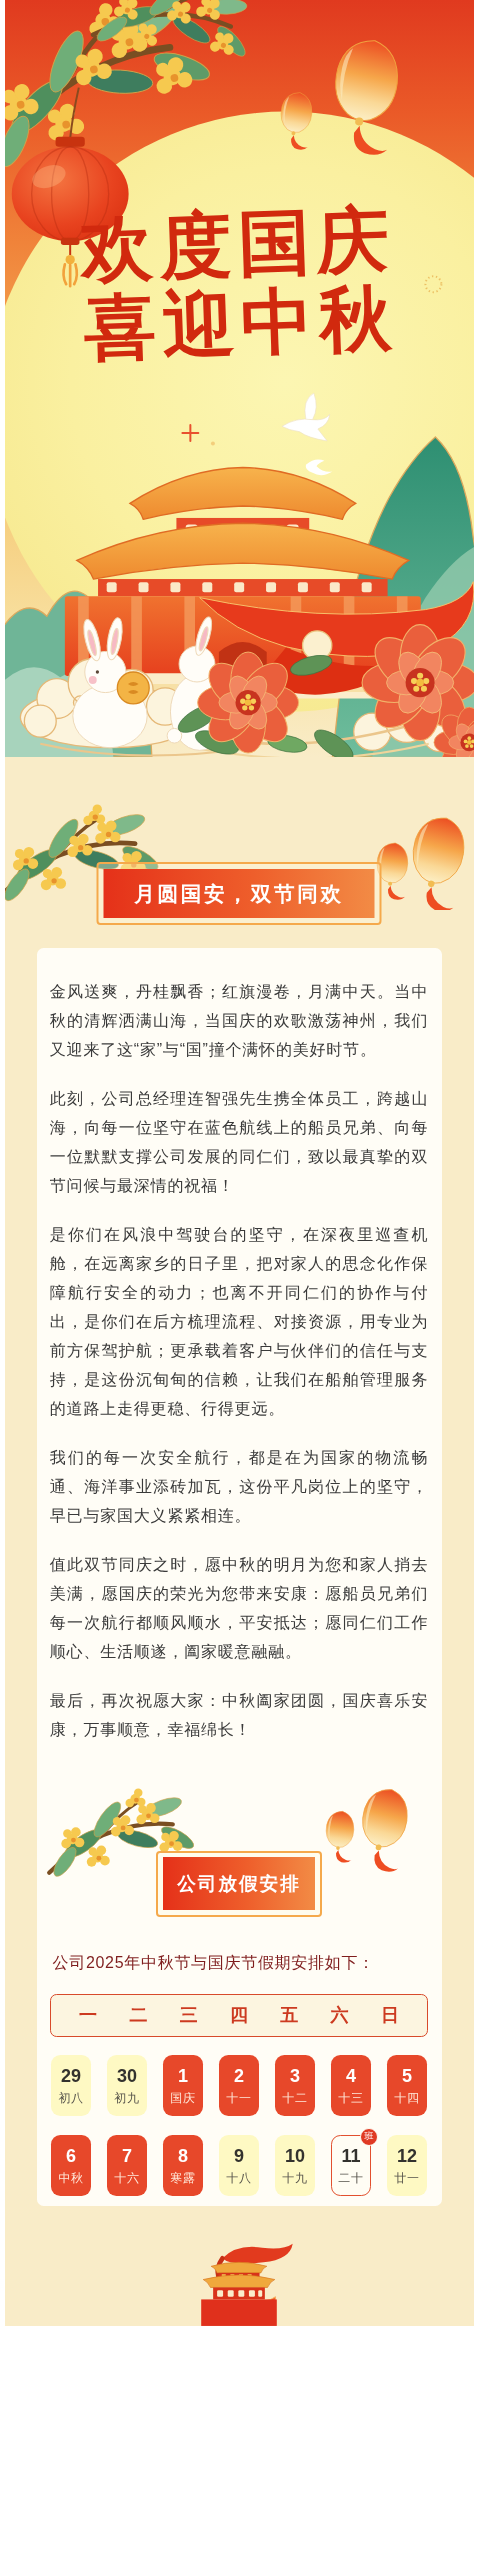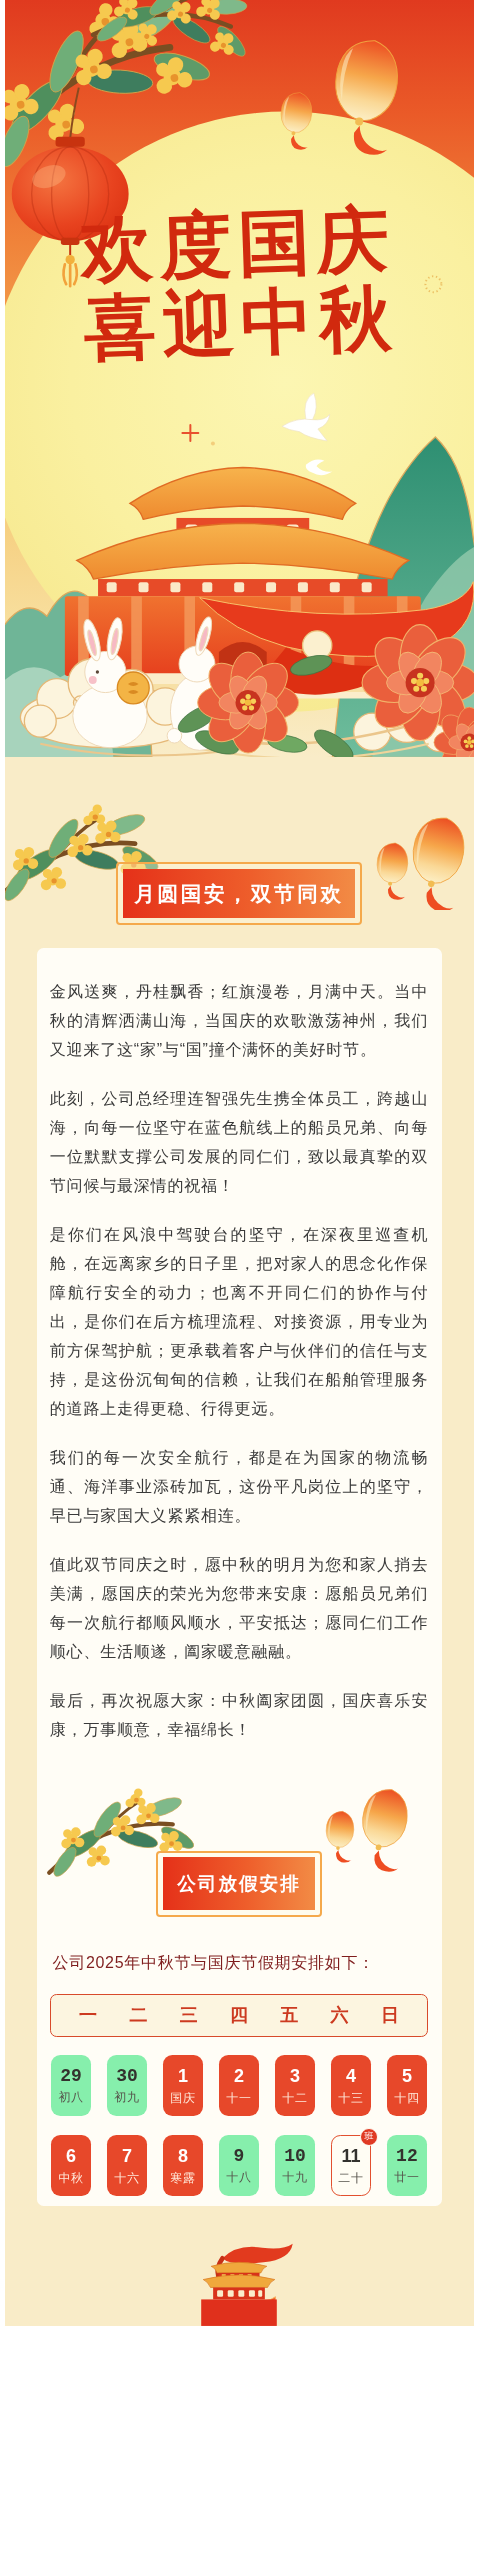--- a/index.html
+++ b/index.html
@@ -19,21 +19,21 @@
   
   .decor1{position:relative;height:191px;}
   .decor1 .sprig-a{position:absolute;left:-8px;top:28px;}
   .decor1 .lant-a{position:absolute;right:-2.7px;top:53px;}
 
   .badge-btn{box-sizing:border-box;border:2px solid #F5A94B;padding:4.6px;border-radius:4px;
     background:rgba(255,248,224,.35);cursor:pointer;}
   .badge-btn .fill{width:100%;height:100%;display:flex;align-items:center;justify-content:center;
     background:linear-gradient(90deg,#E53119 0%,#EE5E2B 55%,#F28B45 100%);
     color:#ffffff;font-weight:bold;}
-  .btn1{position:absolute;left:50%;transform:translateX(-50%);top:105px;width:246px;height:63px;}
+  .btn1{position:absolute;left:50%;transform:translateX(-50%);top:105px;width:285px;height:63px;}
   .btn1 .fill{font-size:20.6px;letter-spacing:2.7px;}
   .btn2{width:166px;height:66px;margin:4px auto 0;position:relative;z-index:2;}
   .btn2 .fill{font-size:18.6px;letter-spacing:2px;}
 
   
   .card{background:#FFFDF6;border-radius:6.6px;margin:0 32px;padding:29px 13.3px 10.6px;
     position:relative;}
   .letter p{font-size:16px;line-height:29px;color:#3A3A3A;text-align:justify;
     letter-spacing:0.8px;margin:0 0 20px;}
   .letter p:last-child{margin-bottom:0;}
@@ -47,21 +47,21 @@
   .weekrow{margin-top:20px;border:1.3px solid #D84A2B;border-radius:6.6px;background:#FCF5E0;
     height:43px;display:flex;align-items:center;justify-content:space-between;
     padding:0 17.3px;box-sizing:border-box;}
   .weekday{color:#CC3A20;font-size:18px;font-weight:bold;width:40px;text-align:center;}
 
   .dates{display:flex;justify-content:space-between;margin-top:18.6px;padding:0 1.3px;}
   .cell{width:40px;height:61px;border-radius:9.3px;display:flex;flex-direction:column;
     align-items:center;justify-content:center;position:relative;box-sizing:border-box;}
   .cell .num{font-size:18px;font-weight:bold;line-height:1;}
   .cell .lab{font-size:12px;margin-top:6.6px;letter-spacing:0.7px;line-height:1;}
-  .cell.plain{background:#86efac;color:#33322E;font-family:Liberation Mono, monospace;}
+  .cell.plain{background:#fef9c3;color:#33322E;}
   .cell.plain .lab{color:#55524A;}
   .cell.holiday{background:#E7482A;color:#ffffff;}
   .cell.holiday .lab{color:#FFE9DA;}
   .cell.work{background:#FFFDF4;border:1.3px solid #E2502F;color:#33322E;}
   .cell.work .lab{color:#55524A;}
   .work-badge{position:absolute;top:-8px;right:-8px;width:18px;height:18px;border-radius:50%;
     background:#E03A24;color:#fff;font-size:9.3px;display:flex;align-items:center;
     justify-content:center;border:1.3px solid #FFFDF4;box-sizing:border-box;}
 
   .note{margin-top:17.3px;border:1.3px solid #DA4F2E;border-radius:6.6px;background:#FCF4DE;

